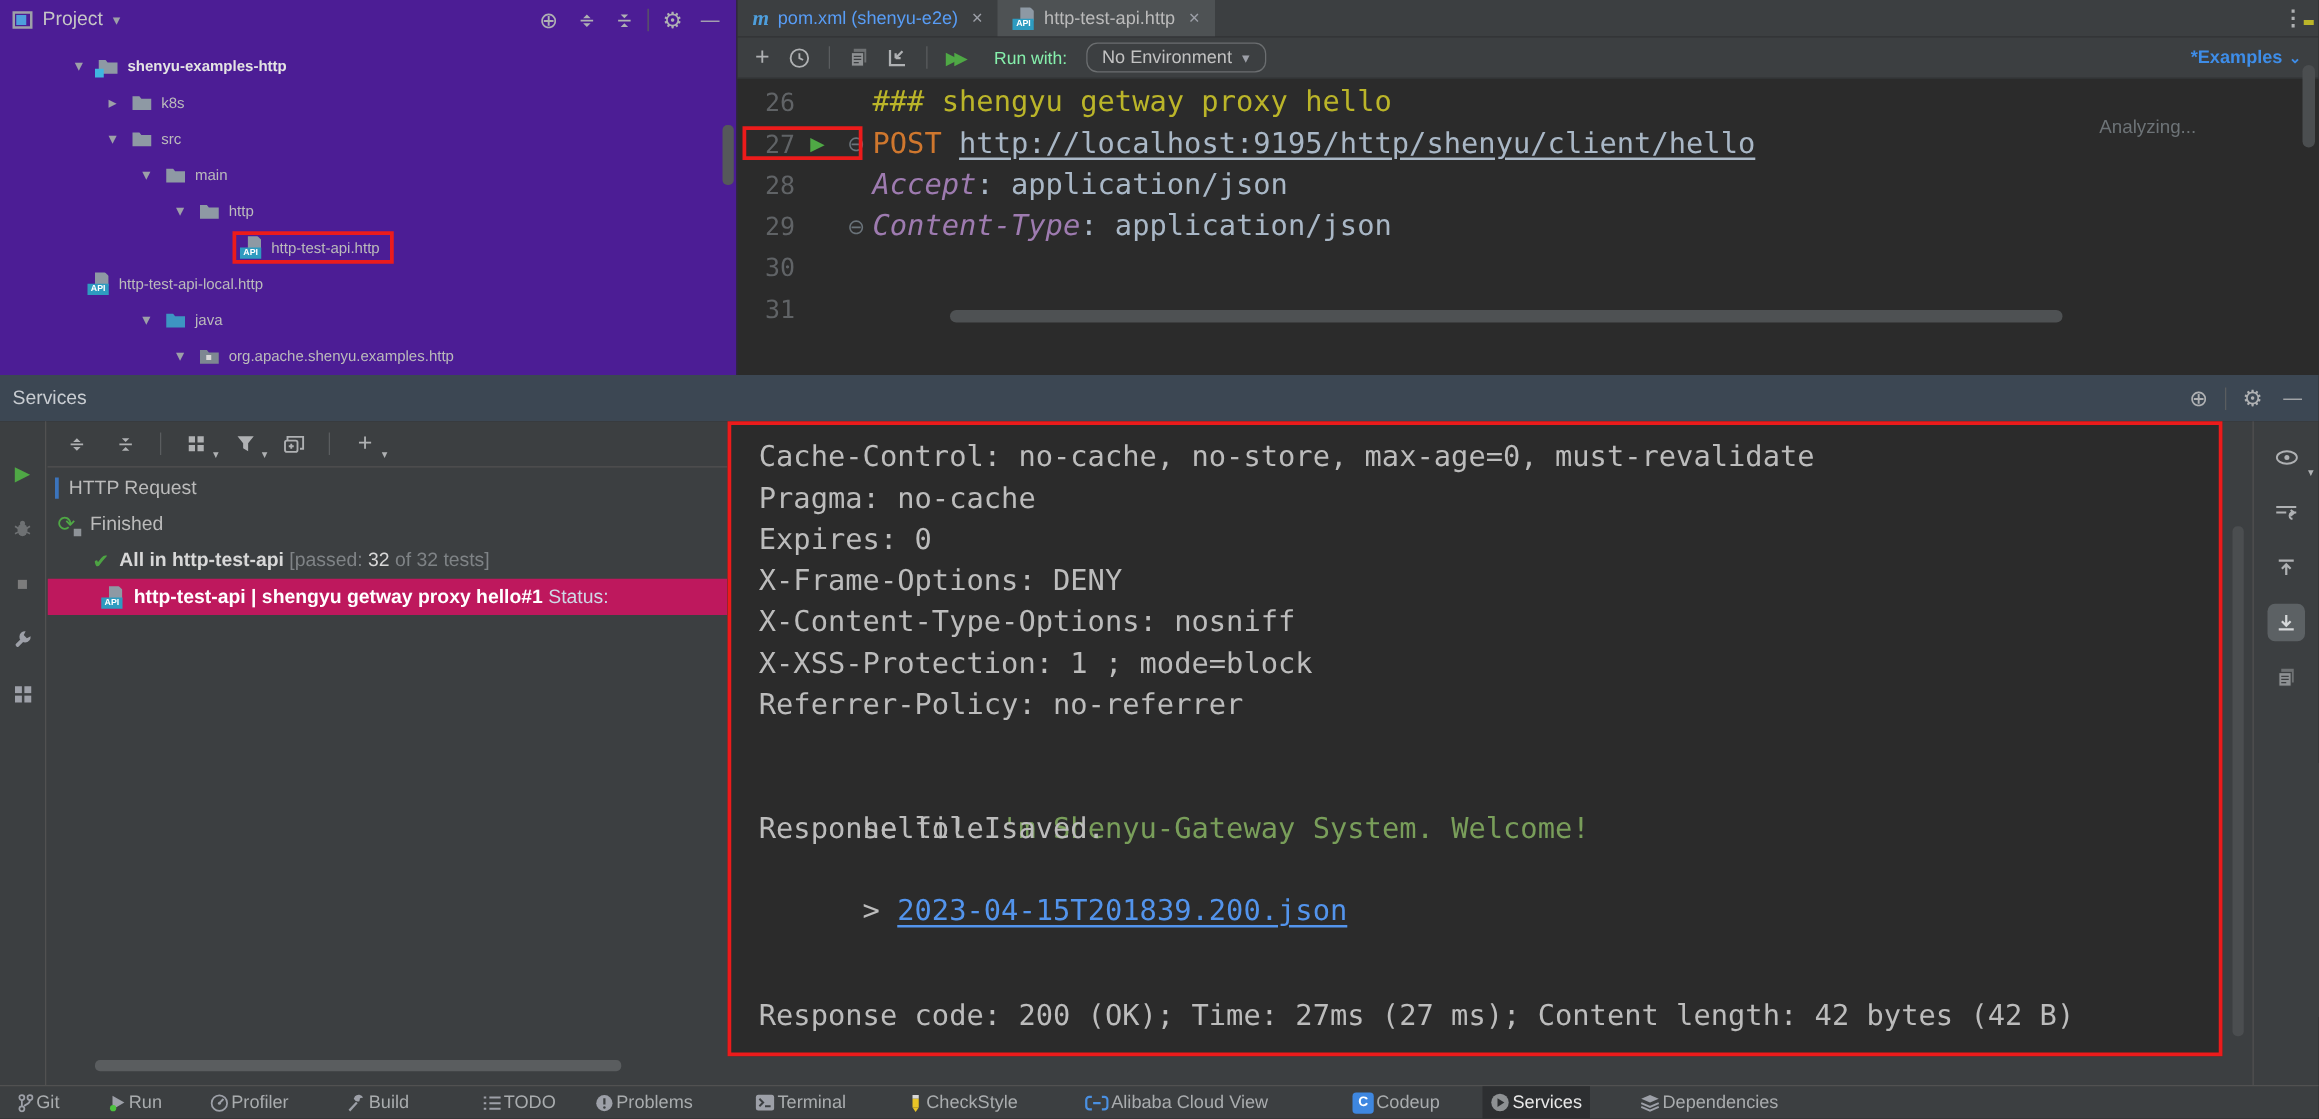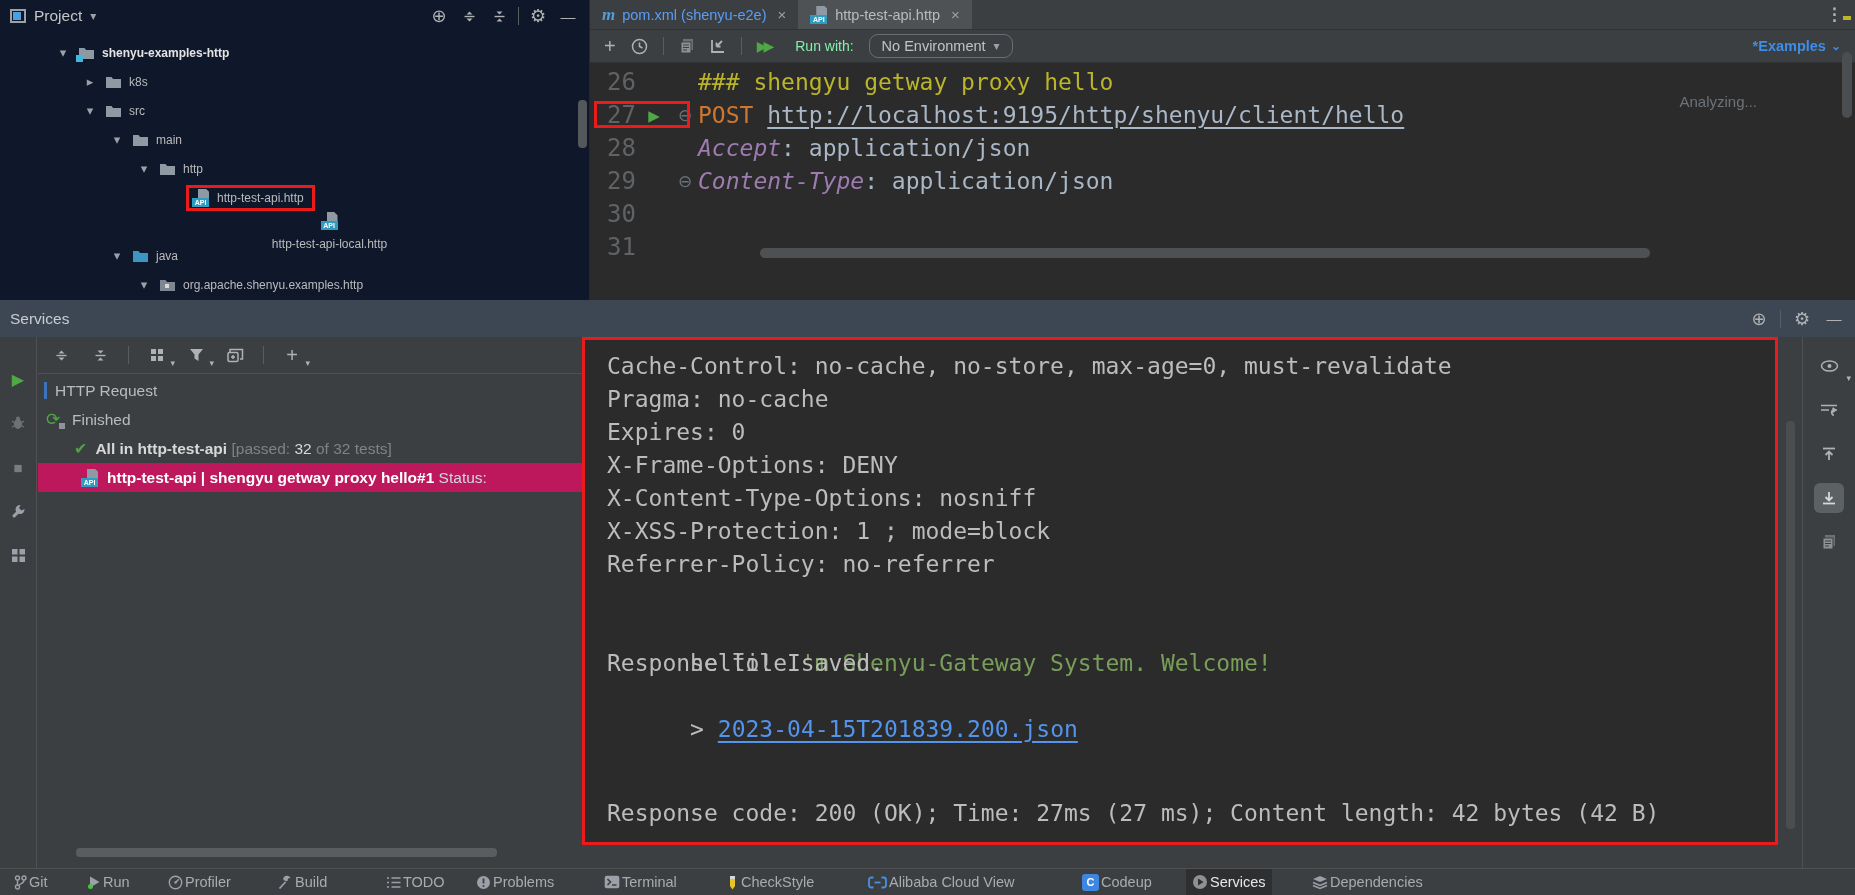--- a/index.html
+++ b/index.html
@@ -5,21 +5,21 @@
   * { box-sizing: border-box; margin: 0; padding: 0; }
   html,body { width:1855px; height:895px; overflow:hidden; }
   body { background:#2B2B2B; font-family:"Liberation Sans",sans-serif; color:#BBBBBB; position:relative; font-size:15px; }
   svg { display:block; }
   .divider-v { width:1px; height:18px; background:#5A5D5F; }
 
   
   #top { position:absolute; top:0; left:0; width:1855px; height:300px; display:flex; }
 
   
-  #project { width:590px; background:#0f172a; border-right:1px solid #282828; position:relative; flex:none; }
+  #project { width:590px; background:#4c1d95; border-right:1px solid #282828; position:relative; flex:none; }
   .p-header { height:32px; display:flex; align-items:center; padding:0 10px; gap:8px; }
   .p-title { color:#C6C6C6; font-size:15.5px; }
   .caret { color:#9DA0A8; font-size:12px; }
   .p-spacer { flex:1; }
   .hdr-ic { color:#AFB1B3; display:flex; align-items:center; justify-content:center; width:22px; height:22px; cursor:default; }
   .glyph18 { font-size:18px; line-height:1; }
   .tree { padding-top:6px; }
   .trow { height:29px; display:flex; align-items:center; gap:7px; white-space:nowrap; }
   .trow .chev { width:16px; text-align:center; color:#9DA0A8; font-size:13px; flex:none; }
   .trow .lbl { color:#BBBBBB; font-size:12px; }
@@ -50,21 +50,21 @@
   .tb-ic { color:#AFB1B3; display:flex; align-items:center; }
   .runall { color:#4FA845; font-size:14px; letter-spacing:-4px; padding-right:4px; }
   .runwith-label { color:#86efac; font-size:14px; margin-left:6px; }
   .env-box { border:1px solid #6B6E70; border-radius:9px; padding:3px 12px; display:flex; align-items:center; gap:8px; color:#C2C2C2; font-size:14.5px; }
   .ed-spacer { flex:1; }
   .examples { color:#3E8DE8; font-weight:bold; font-size:14.5px; display:flex; align-items:center; gap:5px; }
   .examples .caret { color:#3E8DE8; }
 
   .code { position:relative; font-size:23px; line-height:33px; padding-top:3px; }
   .cl { display:flex; height:33px; align-items:center; position:relative; white-space:pre; }
-  .ln { width:46px; text-align:right; color:#606366; font-size:24px; flex:none; font-family:"DejaVu Sans Mono",monospace; }
+  .ln { width:46px; text-align:right; color:#606366; font-size:20px; flex:none; font-family:"DejaVu Sans Mono",monospace; }
   .runcol { width:36px; text-align:center; flex:none; font-size:15px; color:#4FA845; }
   .foldcol { width:26px; flex:none; color:#6A737A; text-align:center; font-size:17px; }
   .ctext { font-family:"DejaVu Sans Mono",monospace; }
   .comment { color:#BBB529; }
   .method { color:#CF772E; }
   .url { color:#A9B7C6; text-decoration:underline; text-underline-offset:4px; }
   .hname { color:#9E7BB0; font-style:italic; }
   .hval { color:#A9B7C6; }
   .l27box { position:absolute; left:4px; top:2px; width:96px; height:27px; border:3px solid #EC1B1B; }
   #analyzing { position:absolute; right:98px; top:22px; color:#6D7377; font-size:15px; }
@@ -201,21 +201,21 @@
       <div class="trow" style="padding-left:163px;">
         <span class="chev"></span>
         <span class="redwrap">
           <span class="api-ic">
             <span class="api-page"></span>
               <span class="api-tag">API</span>
           </span>
           <span class="lbl">http-test-api.http</span>
         </span>
       </div>
-      <div class="trow" style="padding-left:70px;flex-direction:column;">
+      <div class="trow" style="padding-left:70px;">
         <span class="api-ic">
           <span class="api-page"></span>
             <span class="api-tag">API</span>
         </span>
         <span class="lbl">http-test-api-local.http</span>
       </div>
       <div class="trow" style="padding-left:109px;">
         <span class="chev">▾</span>
         <span class="folder">
           <svg width="17" height="14" viewBox="0 0 17 14">

